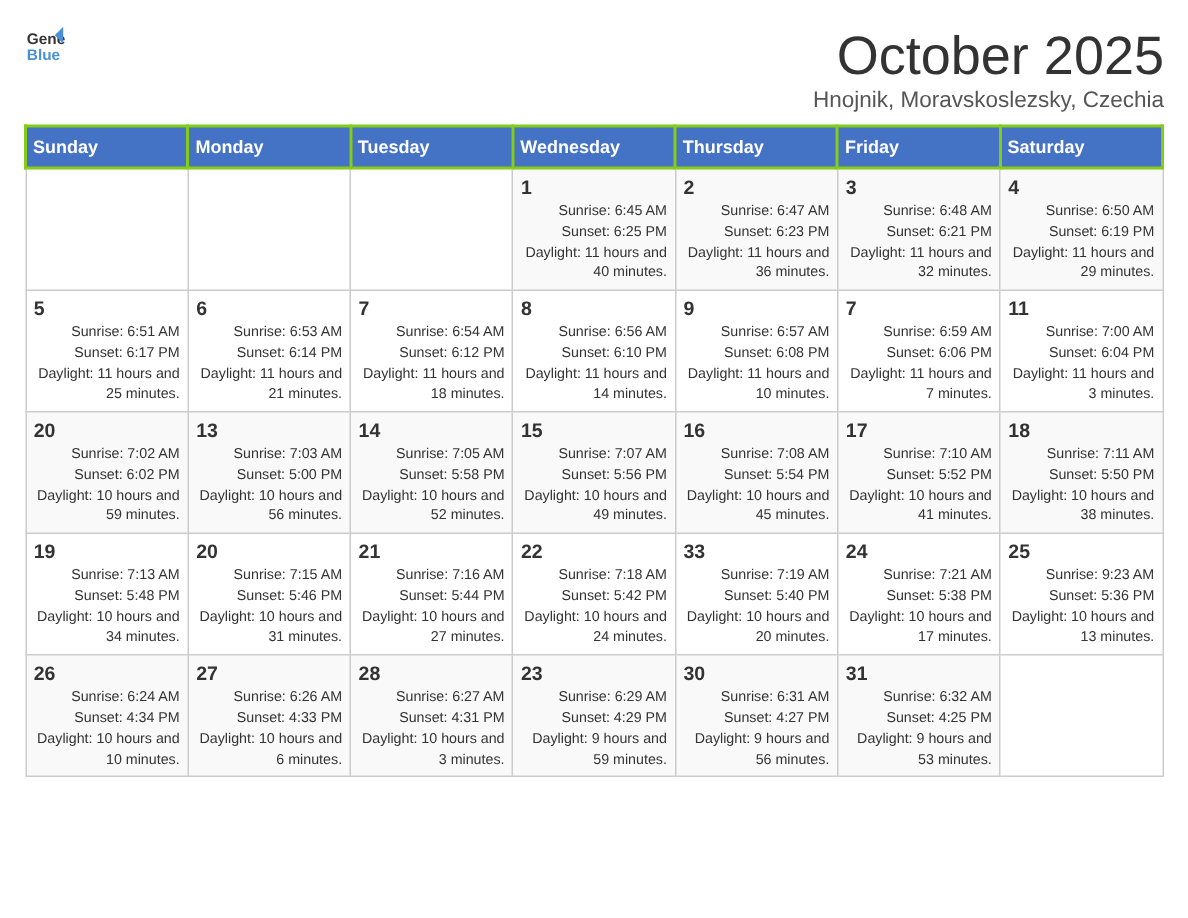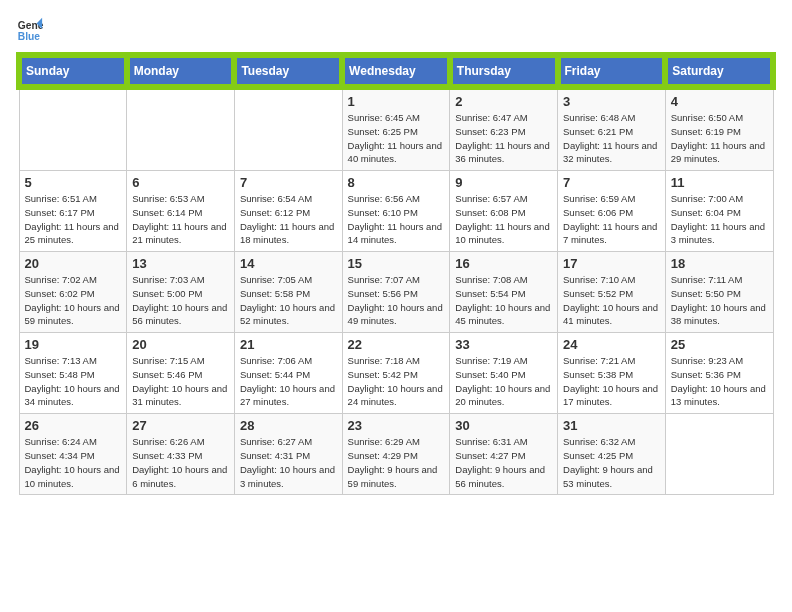--- a/index.html
+++ b/index.html
@@ -42,21 +42,21 @@
       border-collapse: collapse;
       table-layout: fixed;
     }
     thead th {
       background-color: #4472c4;
       color: #fff;
       font-size: 12px;
       font-weight: bold;
       padding: 6px 4px;
       text-align: left;
-      border: 6px solid #84cc16;
+      border: 2px solid #84cc16;
     }
     tbody td {
       border: 1px solid #ccc;
       vertical-align: top;
       padding: 4px 5px;
       font-size: 10px;
       color: #333;
       height: 80px;
       background: #fff;
     }
@@ -67,35 +67,40 @@
       font-size: 13px;
       font-weight: bold;
       color: #333;
       display: block;
       margin-bottom: 2px;
     }
     .day-info {
       font-size: 9.5px;
       line-height: 1.45;
       color: #333;
+      text-align: right;
     }
     .empty {
       background: #fff !important;
     }
   </style>
 </head>
 <body>
 
 <div class="header">
   <div class="logo">
     <svg class="logo-icon" viewBox="0 0 30 30">
       <text x="2" y="14" font-size="11" font-weight="bold" fill="#333" font-family="Arial">General</text>
       <text x="2" y="26" font-size="11" font-weight="bold" fill="#4a90d9" font-family="Arial">Blue</text>
       <polygon points="22,8 28,2 28,14" fill="#4a90d9"></polygon>
     </svg>
+  </div>
+  <div class="title-block">
+    <div class="month-title">October 2025</div>
+    <div class="location">Hnojnik, Moravskoslezsky, Czechia</div>
   </div>
 </div>
 
 <table>
   <thead>
     <tr>
     <th>Sunday</th>
         <th>Monday</th>
         <th>Tuesday</th>
         <th>Wednesday</th>
@@ -250,21 +255,21 @@
         </td>
         <td>
           <span class="day-num">20</span>
           <div class="day-info">Sunrise: 7:15 AM
 Sunset: 5:46 PM
 Daylight: 10 hours
 and 31 minutes.</div>
         </td>
         <td>
           <span class="day-num">21</span>
-          <div class="day-info">Sunrise: 7:06 AM
+          <div class="day-info">Sunrise: 7:16 AM
 Sunset: 5:44 PM
 Daylight: 10 hours
 and 27 minutes.</div>
         </td>
         <td>
           <span class="day-num">22</span>
           <div class="day-info">Sunrise: 7:18 AM
 Sunset: 5:42 PM
 Daylight: 10 hours
 and 24 minutes.</div>

